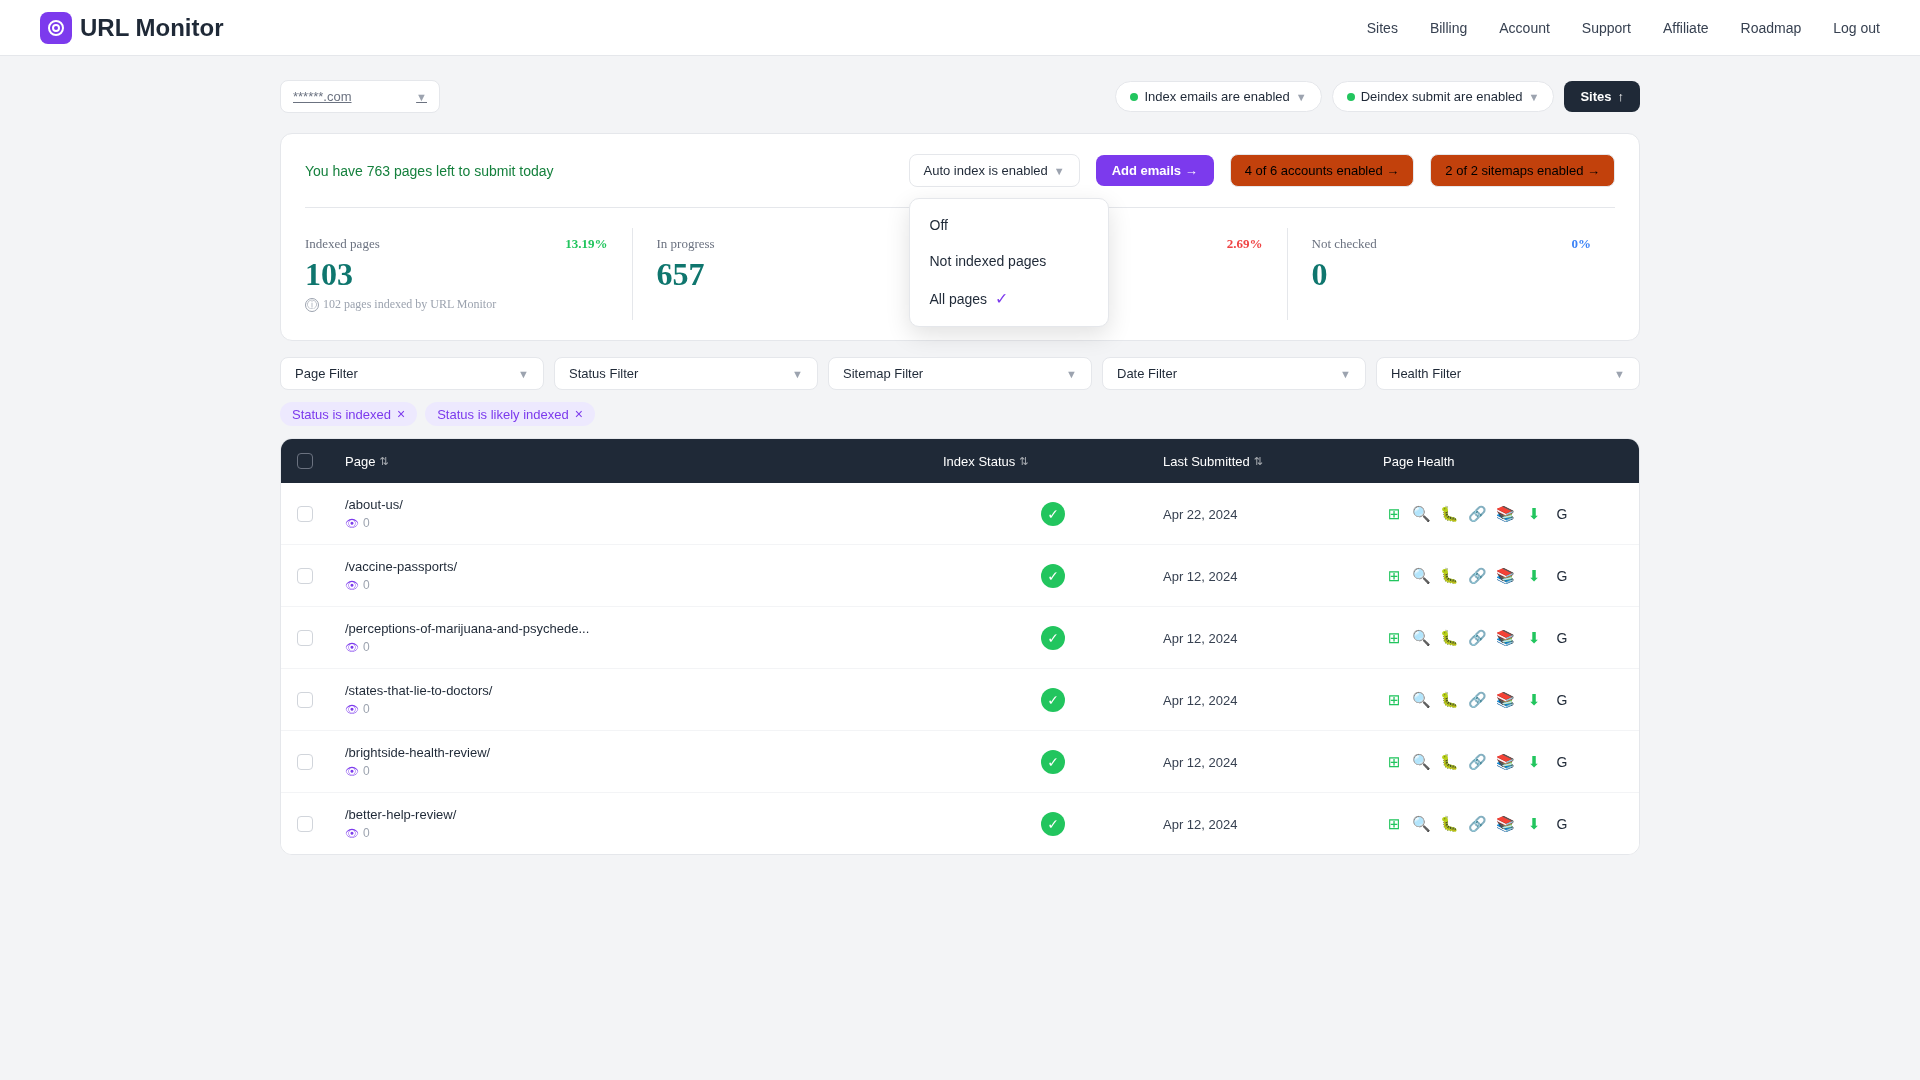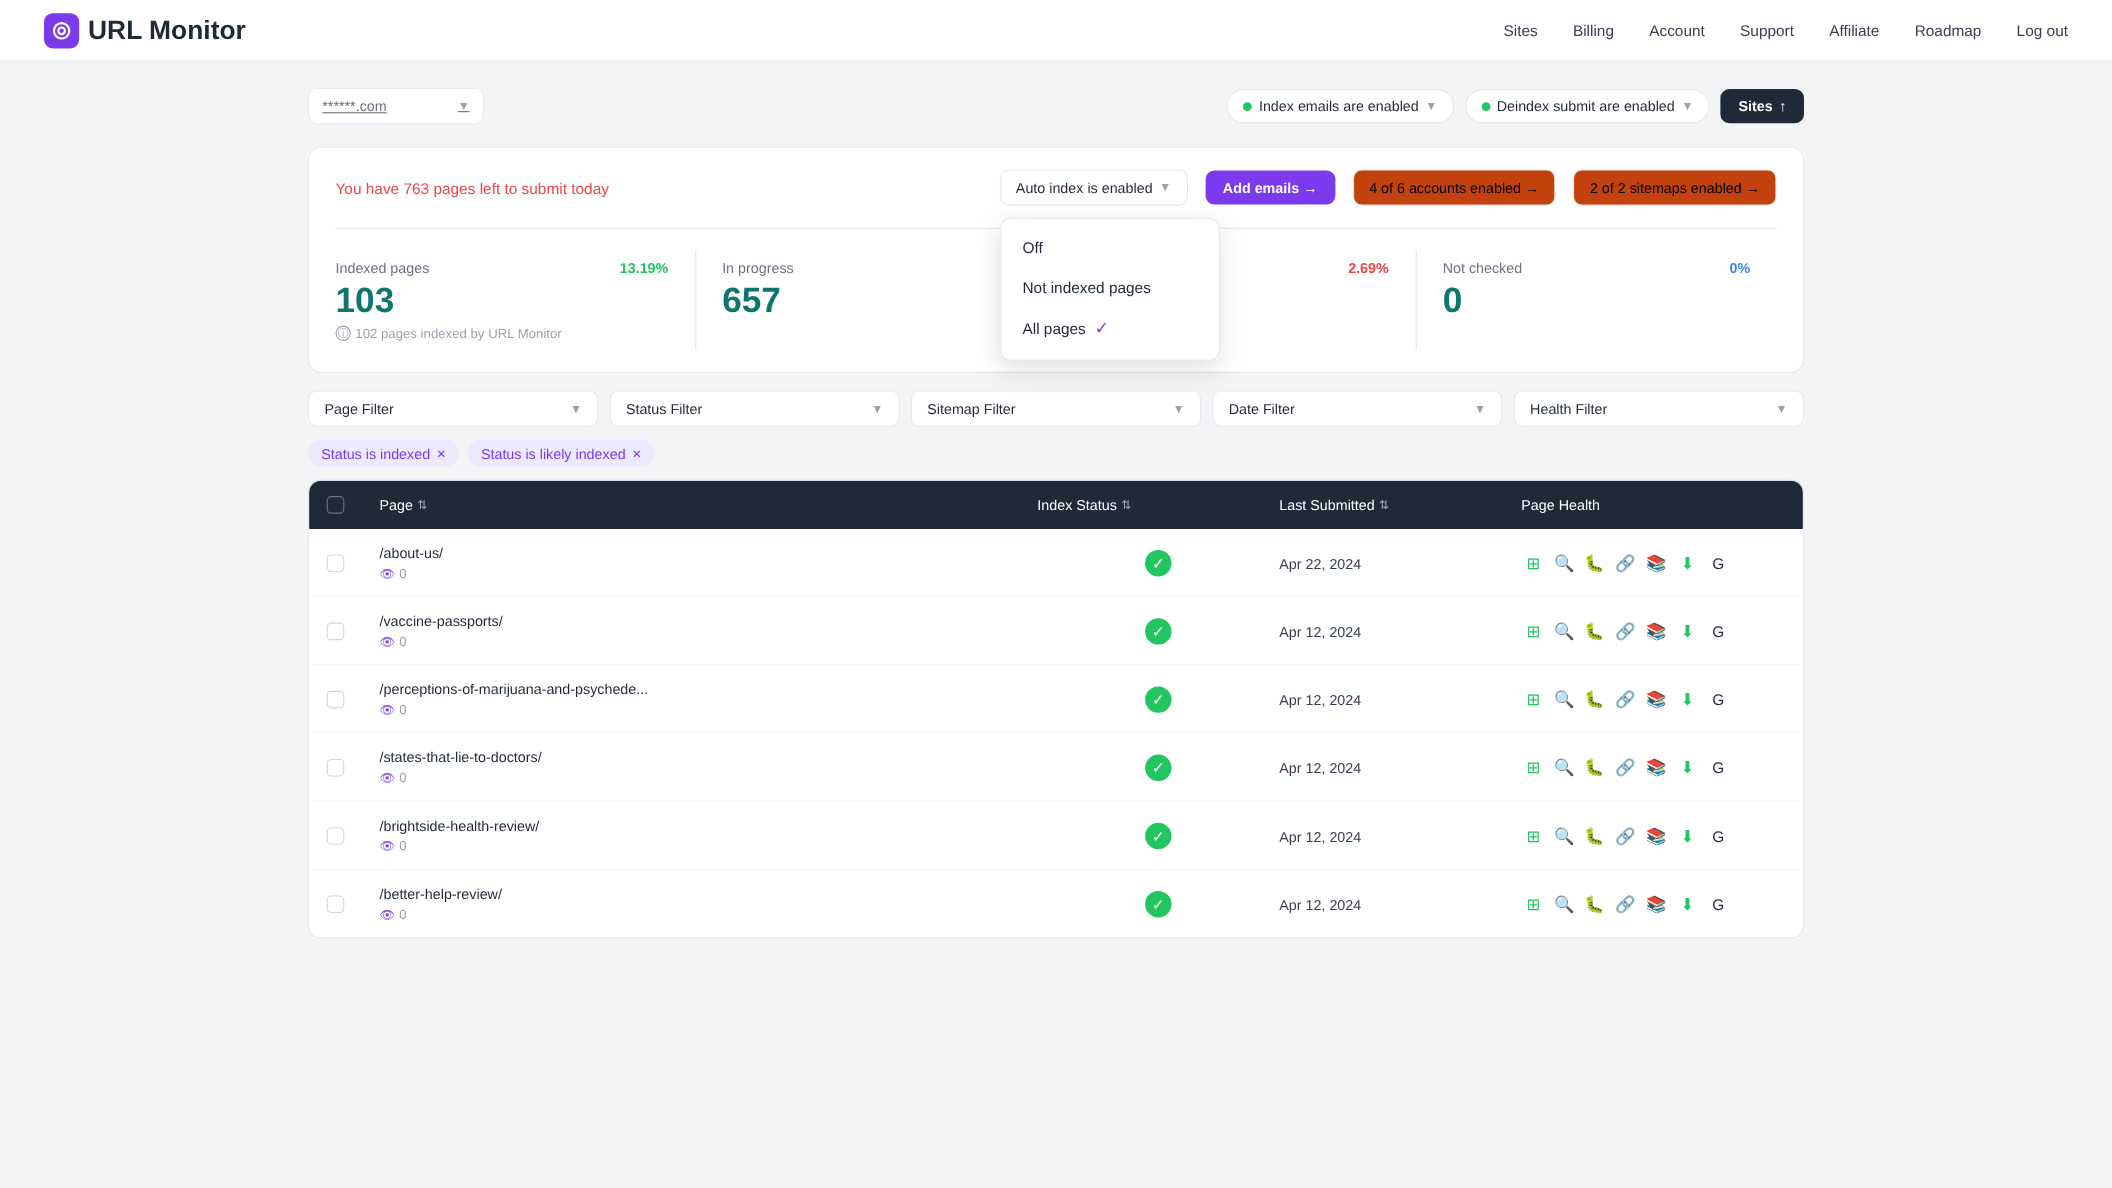--- a/index.html
+++ b/index.html
@@ -20,34 +20,34 @@
     .top-bar { display: flex; align-items: center; gap: 12px; margin-bottom: 20px; }
     .domain-select { background: #fff; border: 1px solid #e5e7eb; border-radius: 8px; padding: 8px 12px; display: flex; align-items: center; gap: 8px; font-size: 13px; color: #6b7280; cursor: pointer; min-width: 160px; justify-content: space-between; text-decoration: underline; }
     .top-bar-right { margin-left: auto; display: flex; gap: 10px; }
     .pill-btn { border: 1px solid #e5e7eb; background: #fff; border-radius: 20px; padding: 6px 14px; font-size: 13px; display: flex; align-items: center; gap: 6px; cursor: pointer; }
     .pill-btn .dot { width: 8px; height: 8px; border-radius: 50%; background: #22c55e; }
     .export-btn { background: #1f2937; color: #fff; border: none; border-radius: 8px; padding: 8px 16px; font-size: 13px; font-weight: 600; display: flex; align-items: center; gap: 6px; cursor: pointer; }
 
     
     .stats-panel { background: #fff; border-radius: 12px; border: 1px solid #e5e7eb; padding: 20px 24px; margin-bottom: 16px; }
     .stats-top { display: flex; align-items: center; gap: 16px; margin-bottom: 20px; }
-    .pages-left { color: #ef4444; font-size: 14px; margin-right: auto; }
+    .pages-left { color: #15803d; font-size: 14px; margin-right: auto; }
     .auto-index-btn { border: 1px solid #e5e7eb; background: #fff; border-radius: 8px; padding: 8px 14px; font-size: 13px; display: flex; align-items: center; gap: 6px; cursor: pointer; }
     .add-pages-btn { background: #7c3aed; color: #fff; border: none; border-radius: 8px; padding: 8px 16px; font-size: 13px; font-weight: 600; display: flex; align-items: center; gap: 6px; cursor: pointer; }
     .accounts-btn, .sitemaps-btn { border: 1px solid #e5e7eb; background: #c2410c; border-radius: 8px; padding: 8px 14px; font-size: 13px; display: flex; align-items: center; gap: 6px; cursor: pointer; }
 
     
     .dropdown-container { position: relative; }
     .dropdown-menu { position: absolute; top: 44px; left: 0; background: #fff; border: 1px solid #e5e7eb; border-radius: 10px; box-shadow: 0 8px 24px rgba(0,0,0,0.12); z-index: 100; min-width: 200px; padding: 8px 0; }
     .dropdown-item { padding: 10px 20px; cursor: pointer; font-size: 14px; display: flex; align-items: center; gap: 8px; }
     .dropdown-item .check-icon { color: #7c3aed; font-size: 16px; }
 
     
     .stats-row { display: grid; grid-template-columns: 1fr 1fr 1fr 1fr; gap: 0; border-top: 1px solid #e5e7eb; padding-top: 20px; }
-    .stat-box { padding: 8px 24px 8px 0; border-right: 1px solid #e5e7eb; }
+    .stat-box { padding: 8px 24px 8px 0; border-right: 1px solid #e5e7eb; font-family: Liberation Serif, serif; }
     .stat-box:last-child { border-right: none; padding-left: 24px; }
     .stat-box:first-child { padding-left: 0; }
     .stat-box:nth-child(2) { padding-left: 24px; }
     .stat-box:nth-child(3) { padding-left: 24px; }
     .stat-label { font-size: 13px; color: #6b7280; margin-bottom: 4px; display: flex; align-items: center; justify-content: space-between; }
     .stat-pct { font-weight: 600; }
     .pct-green { color: #22c55e; }
     .pct-red { color: #ef4444; }
     .pct-blue { color: #3b82f6; }
     .stat-value { font-size: 32px; font-weight: 700; color: #0f766e; margin-bottom: 4px; }

